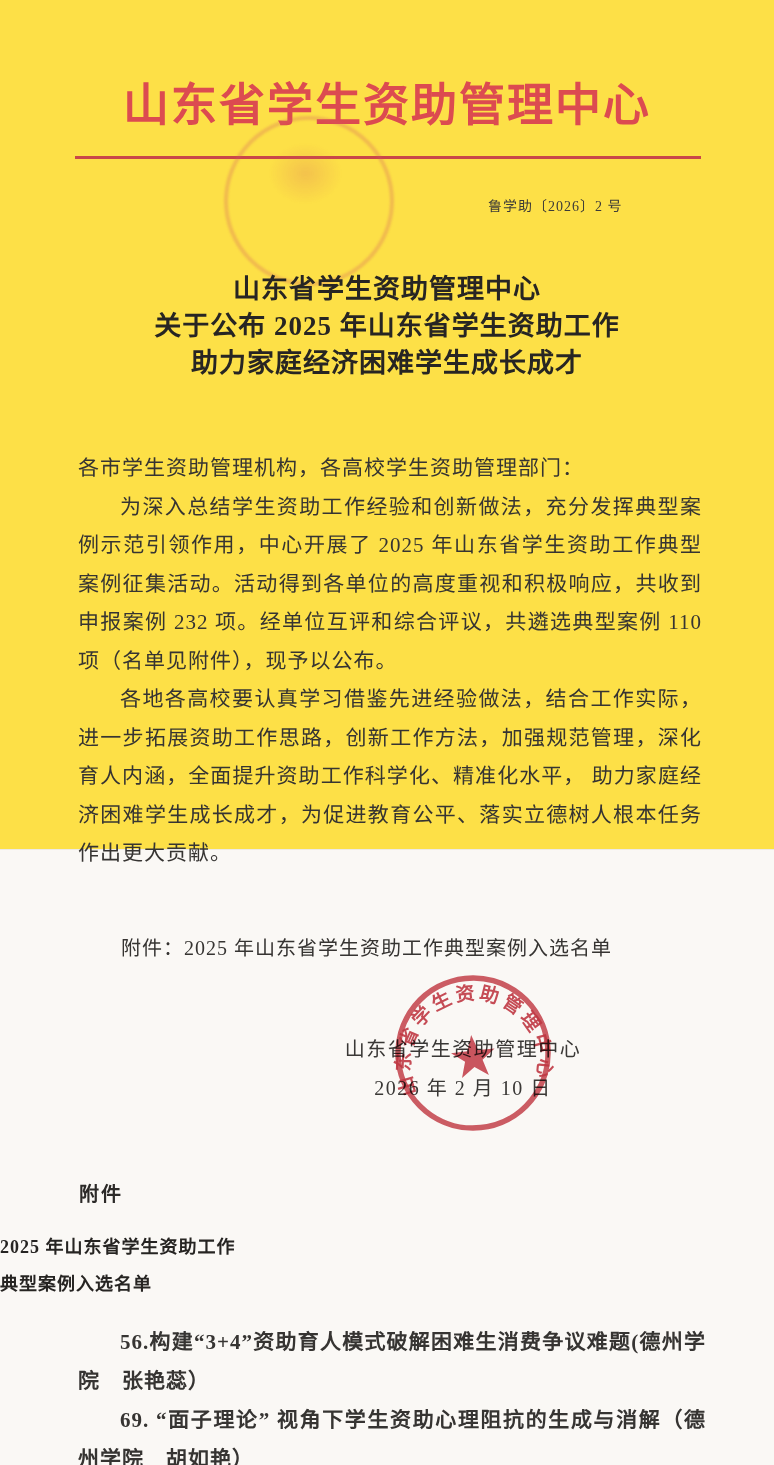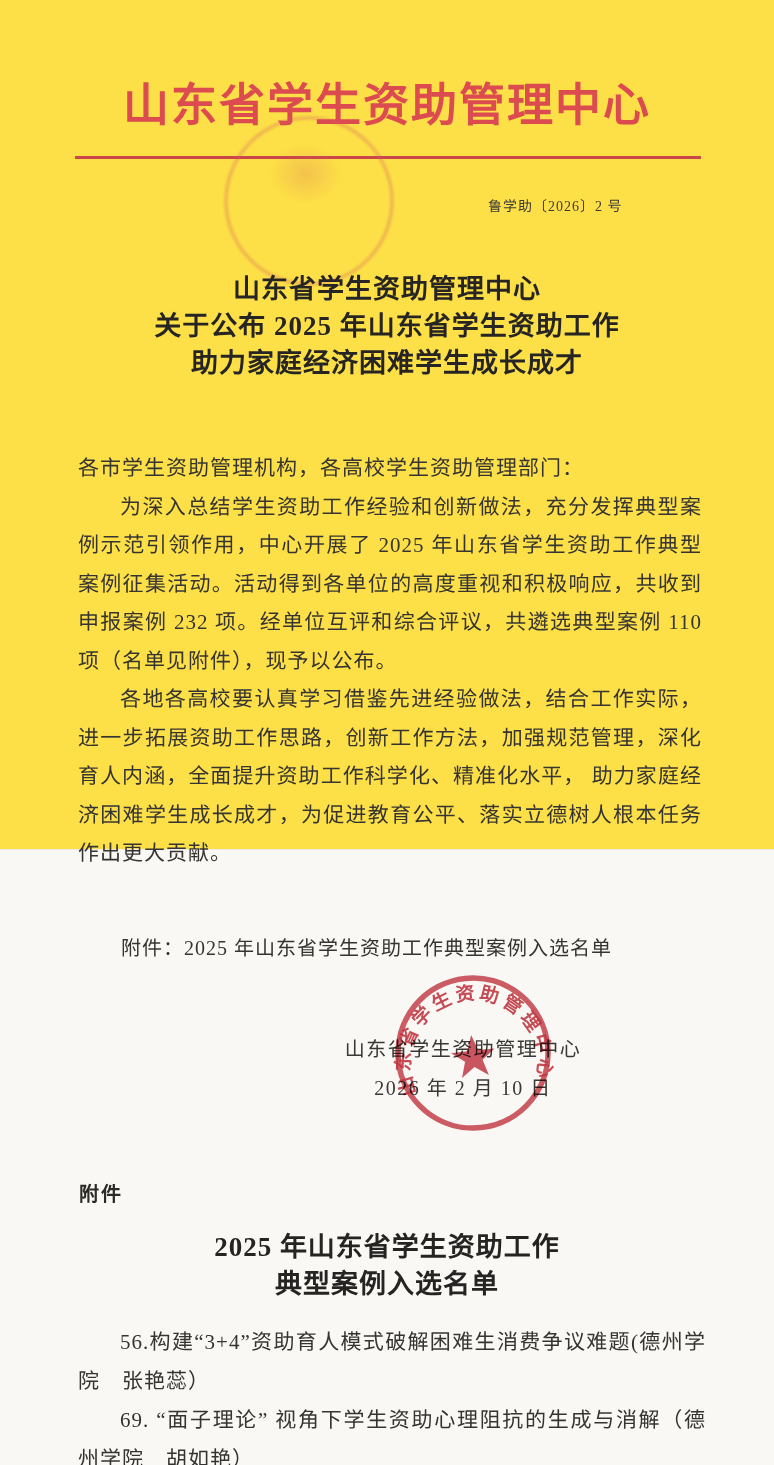--- a/index.html
+++ b/index.html
@@ -77,30 +77,30 @@
   }
   .attach-label {
     position:absolute; top:1159px; left:79px;
     font-size:20px; font-weight:700; letter-spacing:2px;
     font-family:"Liberation Sans","DejaVu Sans",sans-serif;
     color:#2c2a28;
     margin-top:19px;
   }
   .attach-title {
     position:absolute; top:1229px; left:0; width:100%;
-    text-align:center;
-    font-size:27px; font-weight:700; line-height:37px;
+    text-align:left;
+    font-size:18px; font-weight:700; line-height:37px;
     letter-spacing:1px; color:#262422;
   }
   .case-list {
     position:absolute; top:1323px; left:78px; width:628px;
     font-size:21px; line-height:39px; letter-spacing:1px;
     text-align:justify;
   }
-  .case-list p { text-indent:2em; }
+  .case-list p { text-indent:2em;font-weight:bold; }
 </style>
 </head>
 <body>
 
 <div class="page">
 
   <div class="page2-bg"></div>
 
   <div class="letterhead">山东省学生资助管理中心</div>
   <div class="red-line"></div>

